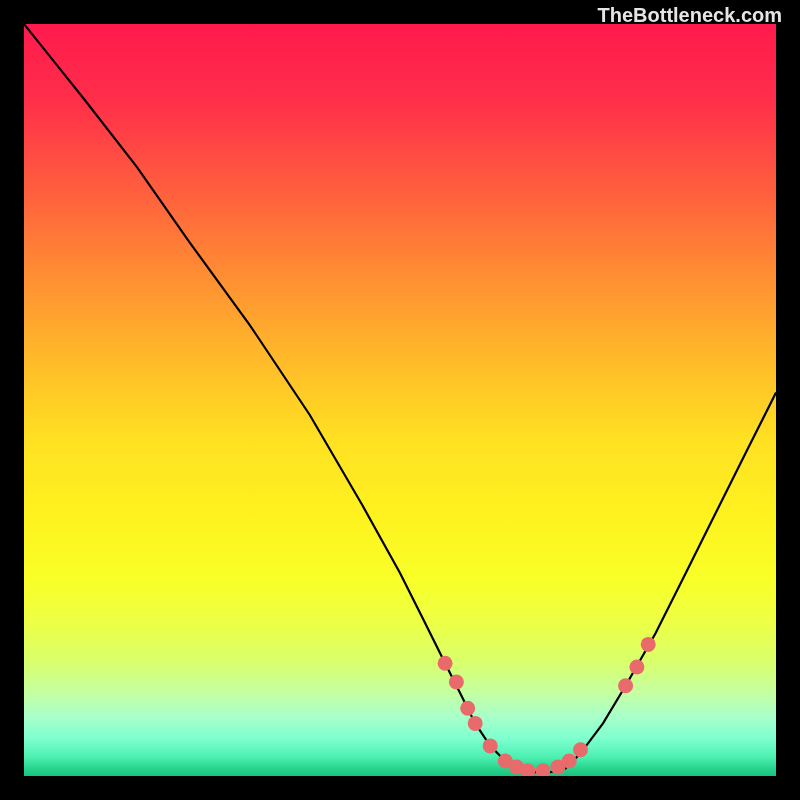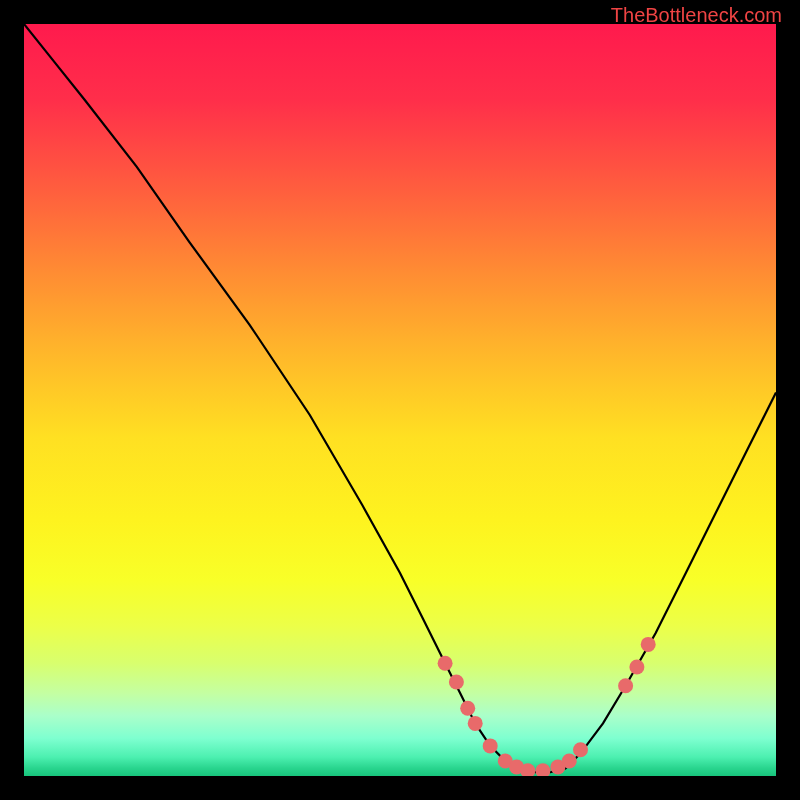--- a/index.html
+++ b/index.html
@@ -34,23 +34,23 @@
       #4cf0b0 97.5%,
       #28d48d 99%,
       #18c47c 100%
     );
     overflow: hidden;
   }
   .watermark {
     position: absolute;
     top: 4px;
     right: 18px;
-    color: #ef4444;
+    color: #e5e5e5;
     font-size: 20px;
-    font-weight: 400;
+    font-weight: 700;
     z-index: 10;
   }
   svg.plot {
     position: absolute;
     top: 24px;
     left: 24px;
     width: 752px;
     height: 752px;
     z-index: 5;
   }

